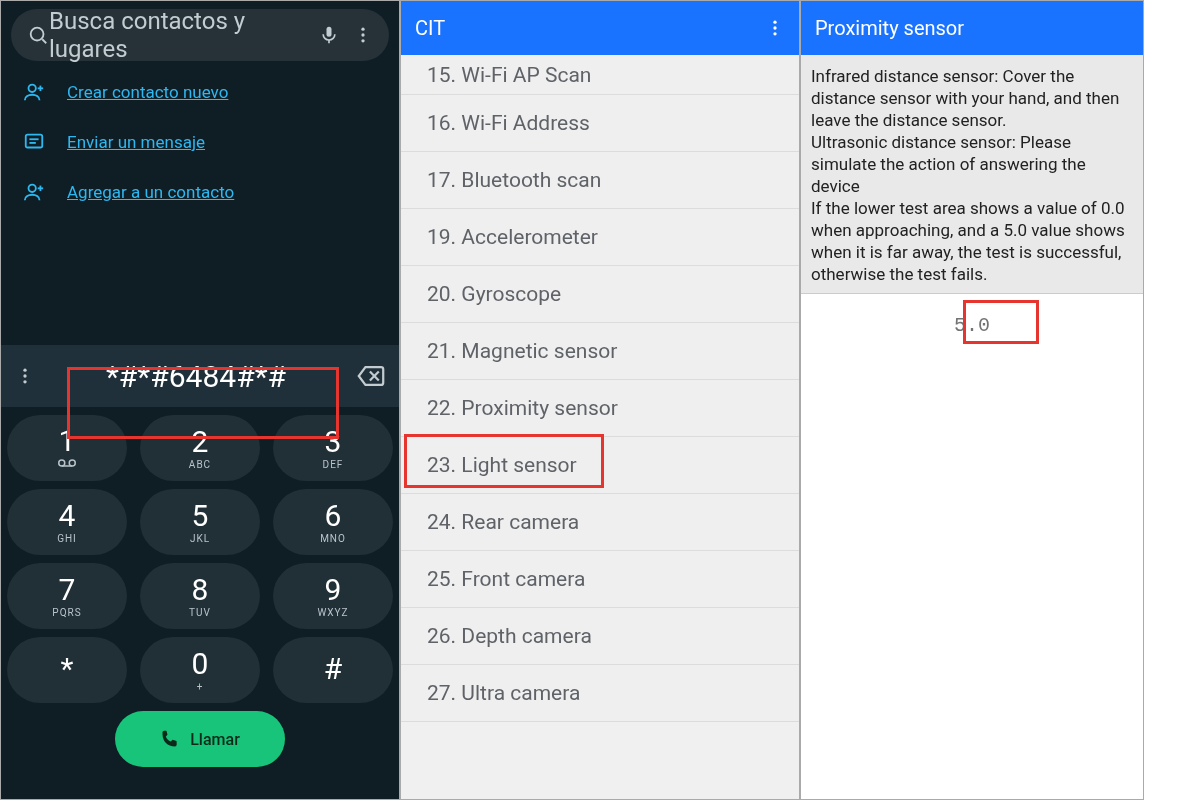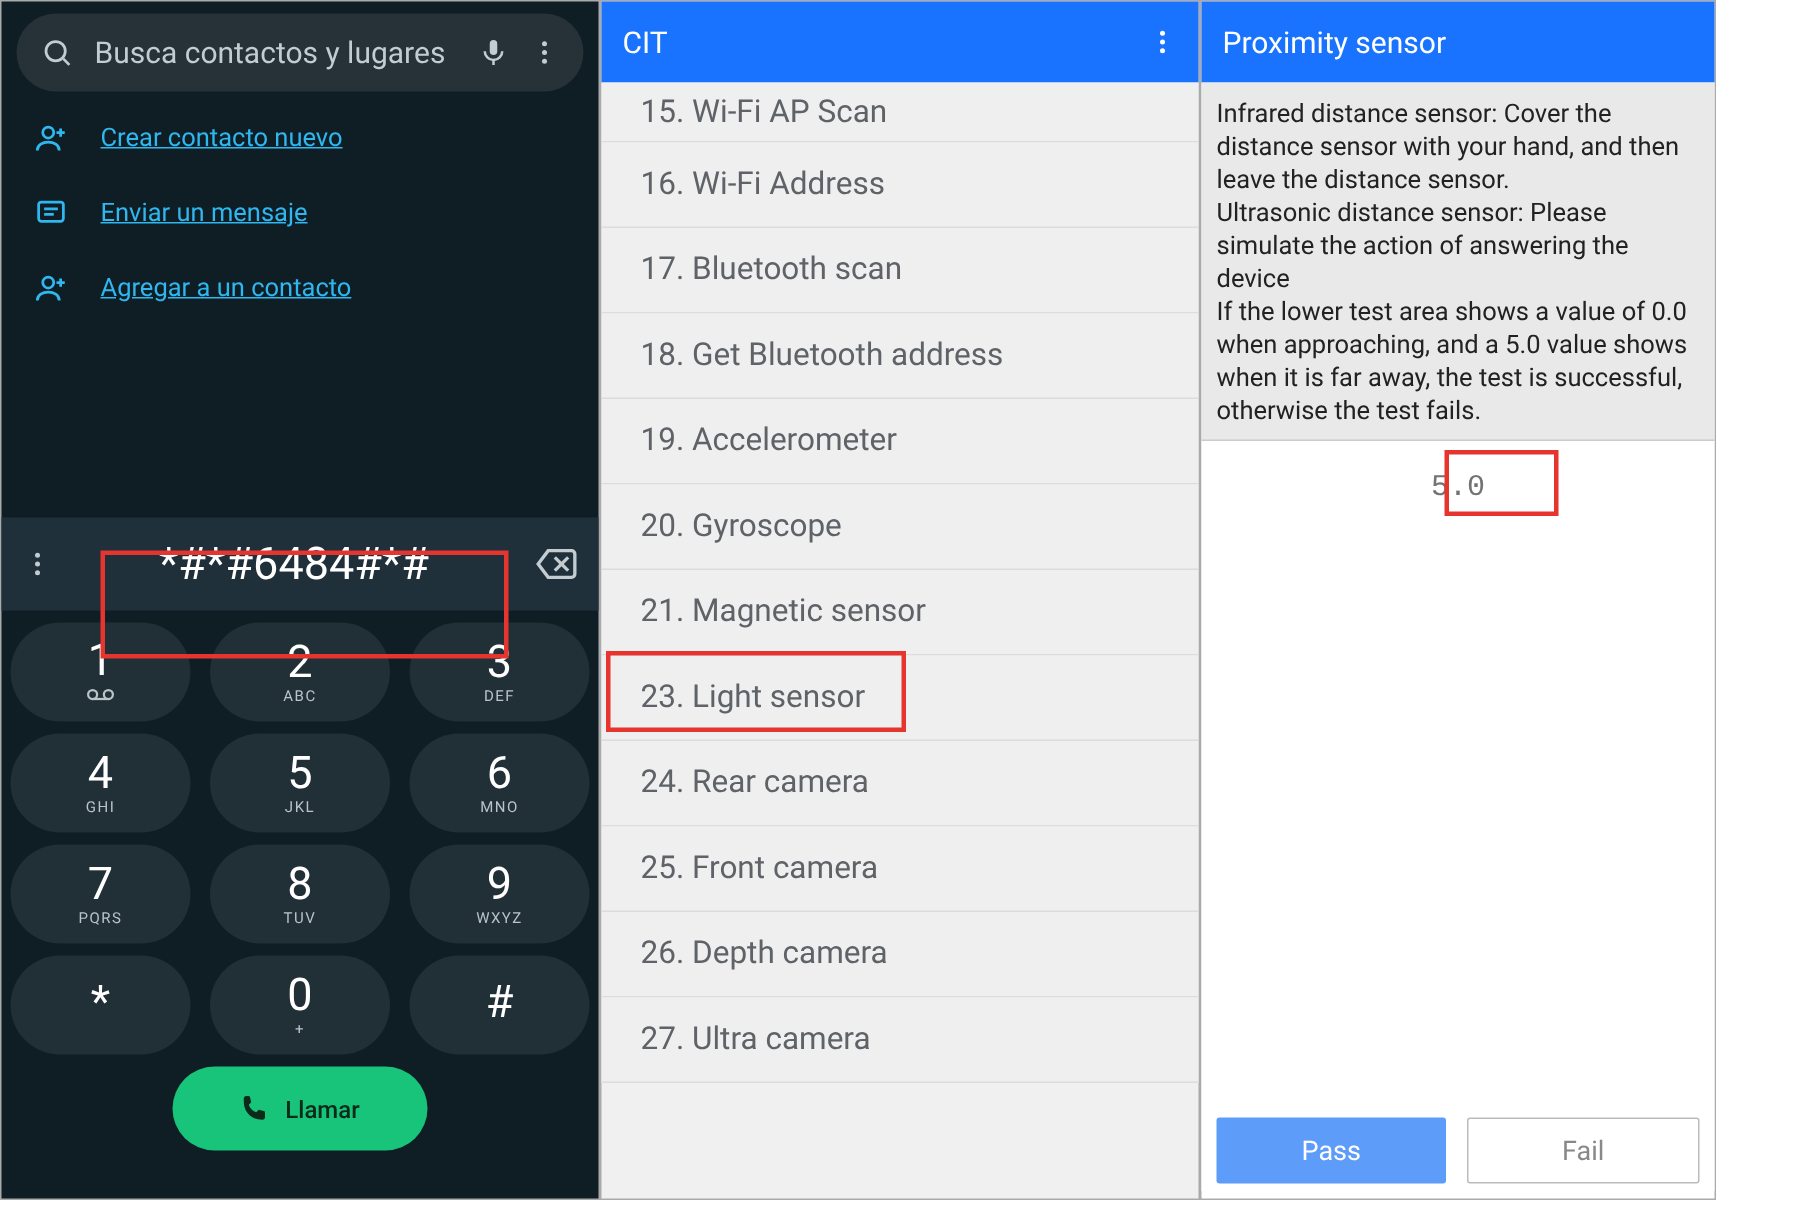--- a/index.html
+++ b/index.html
@@ -10,21 +10,21 @@
   .p1 { width: 400px; background: #0f1d25; }
   .p2 { width: 400px; background: #f0f0f0; }
   .p3 { width: 344px; background: #fff; }
 
   
   .search-bar {
     margin: 8px 10px 6px 10px; height: 52px; border-radius: 28px;
     background: #263238; display: flex; align-items: center; padding: 0 16px;
     color: #c2ccd1;
   }
-  .search-bar .placeholder { flex: 1; margin-left: 14px; font-size: 20px; }
+  .search-bar .placeholder { flex: 1; font-size: 24px; }
   .search-bar svg { flex: 0 0 auto; }
 
   .menu-row {
     display: flex; align-items: center; height: 50px; padding-left: 22px;
     color: #2fb7f0; font-size: 17px; text-decoration: underline;
   }
   .menu-row .mi { width: 44px; display:flex; }
   .menu-row span.lab { }
 
   .dial-input-wrap {
@@ -243,45 +243,37 @@
     <svg width="20" height="20" viewBox="0 0 24 24" fill="#fff">
         <circle cx="12" cy="5" r="2"></circle>
         <circle cx="12" cy="12" r="2"></circle>
         <circle cx="12" cy="19" r="2"></circle>
       </svg>
   </div>
   <div class="cit-list" id="cit-list">
       <div class="cit-item" style="height: 40px; padding-top: 0px;">15. Wi-Fi AP Scan</div>
       <div class="cit-item">16. Wi-Fi Address</div>
       <div class="cit-item">17. Bluetooth scan</div>
-      <div class="cit-item">18. Get Bluetooth address</div>
       <div class="cit-item">19. Accelerometer</div>
       <div class="cit-item">20. Gyroscope</div>
       <div class="cit-item">21. Magnetic sensor</div>
+      <div class="cit-item">22. Proximity sensor</div>
       <div class="cit-item">23. Light sensor</div>
       <div class="cit-item">24. Rear camera</div>
       <div class="cit-item">25. Front camera</div>
       <div class="cit-item">26. Depth camera</div>
       <div class="cit-item">27. Ultra camera</div>
     </div>
   <div class="hl-box" id="hl2" style="left: 3px; top: 433px; width: 200px; height: 54px;"></div>
 </div>
 
 <div class="panel p3">
   <div class="appbar">
     <span class="ttl">Proximity sensor</span>
   </div>
   <div class="instr" id="instr" style="white-space: pre-line;">Infrared distance sensor: Cover the distance sensor with your hand, and then leave the distance sensor.
  Ultrasonic distance sensor: Please simulate the action of answering the device
  If the lower test area shows a value of 0.0 when approaching, and a 5.0 value shows when it is far away, the test is successful, otherwise the test fails.</div>
   <div class="read-area">
     <span class="reading">5.0</span>
     <div class="hl-box" id="hl3" style="left:162px; top:6px; width:76px; height:44px;"></div>
   </div>
-  <div class="btn-row">
-    <div class="btn btn-pass">
-        <span>Pass</span>
-      </div>
-    <div class="btn btn-fail">
-        <span>Fail</span>
-      </div>
-  </div>
 </div>
 
 </body></html>

